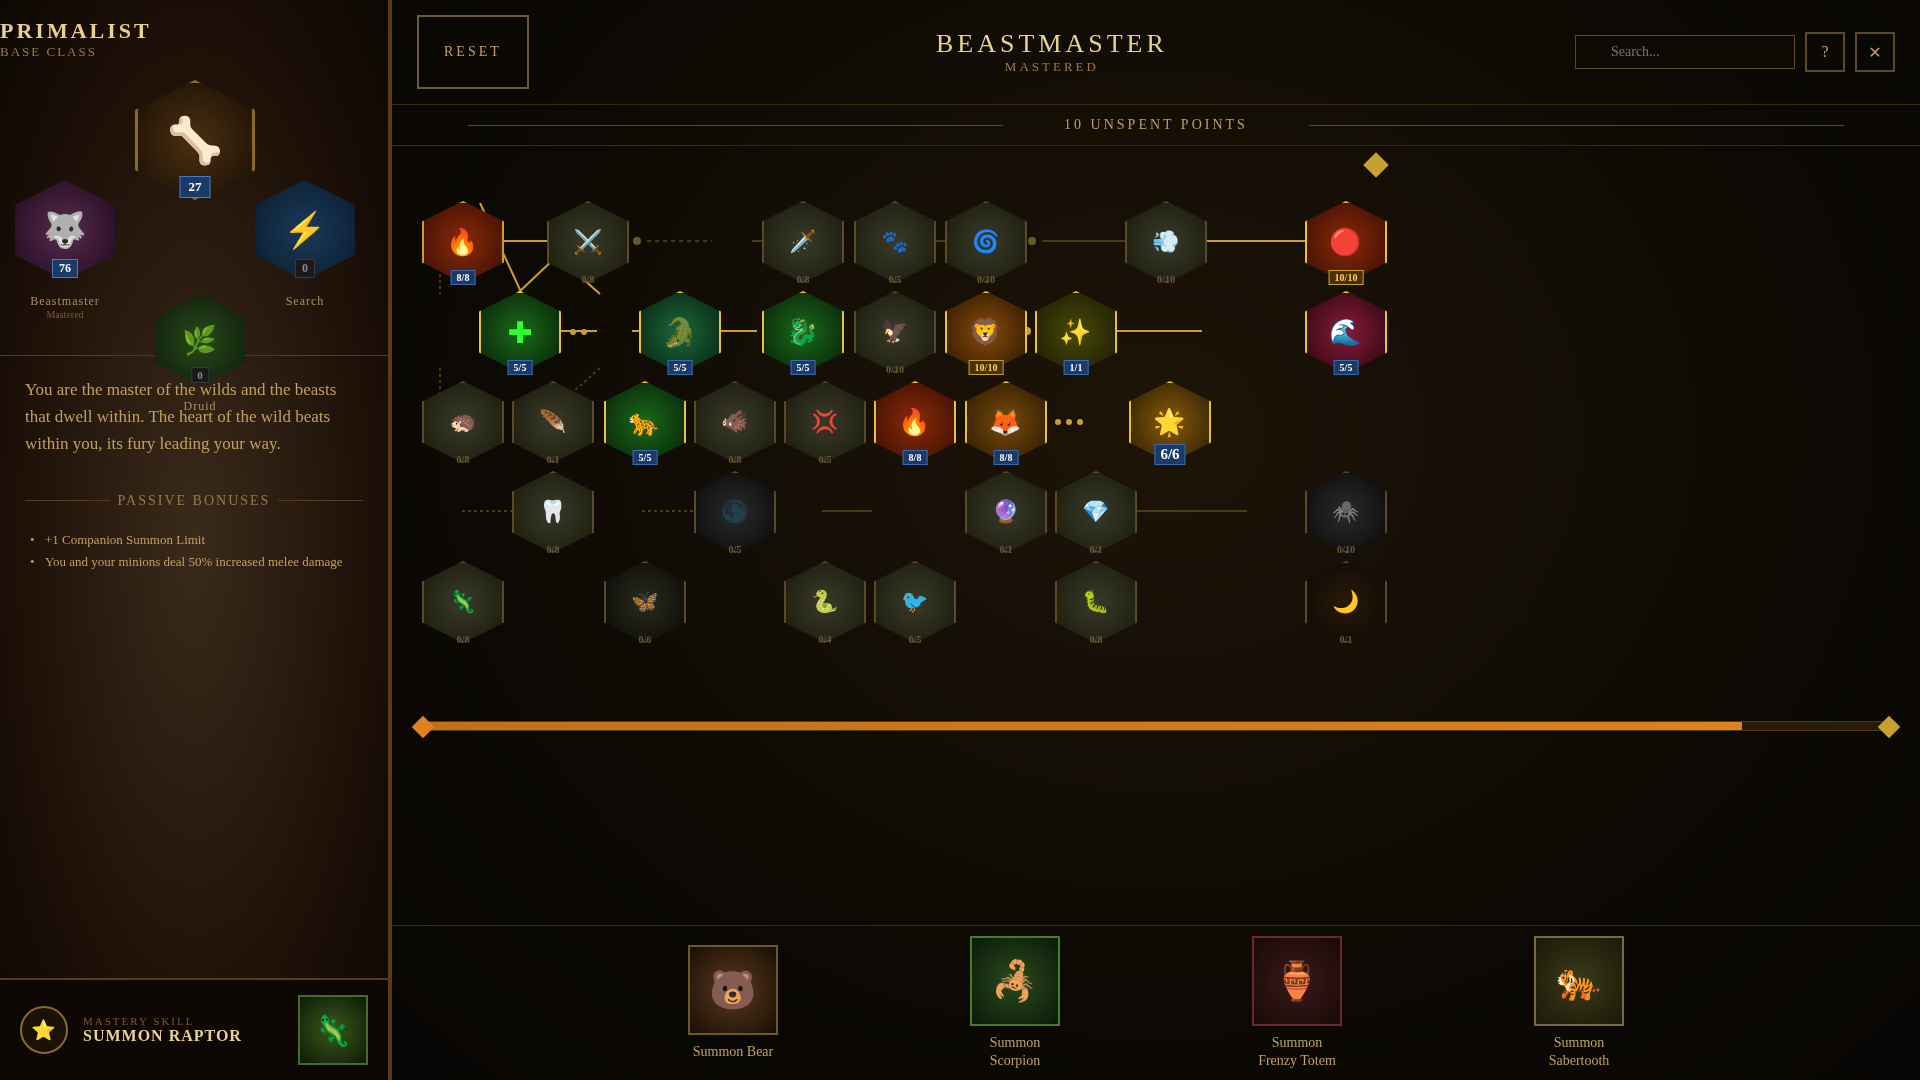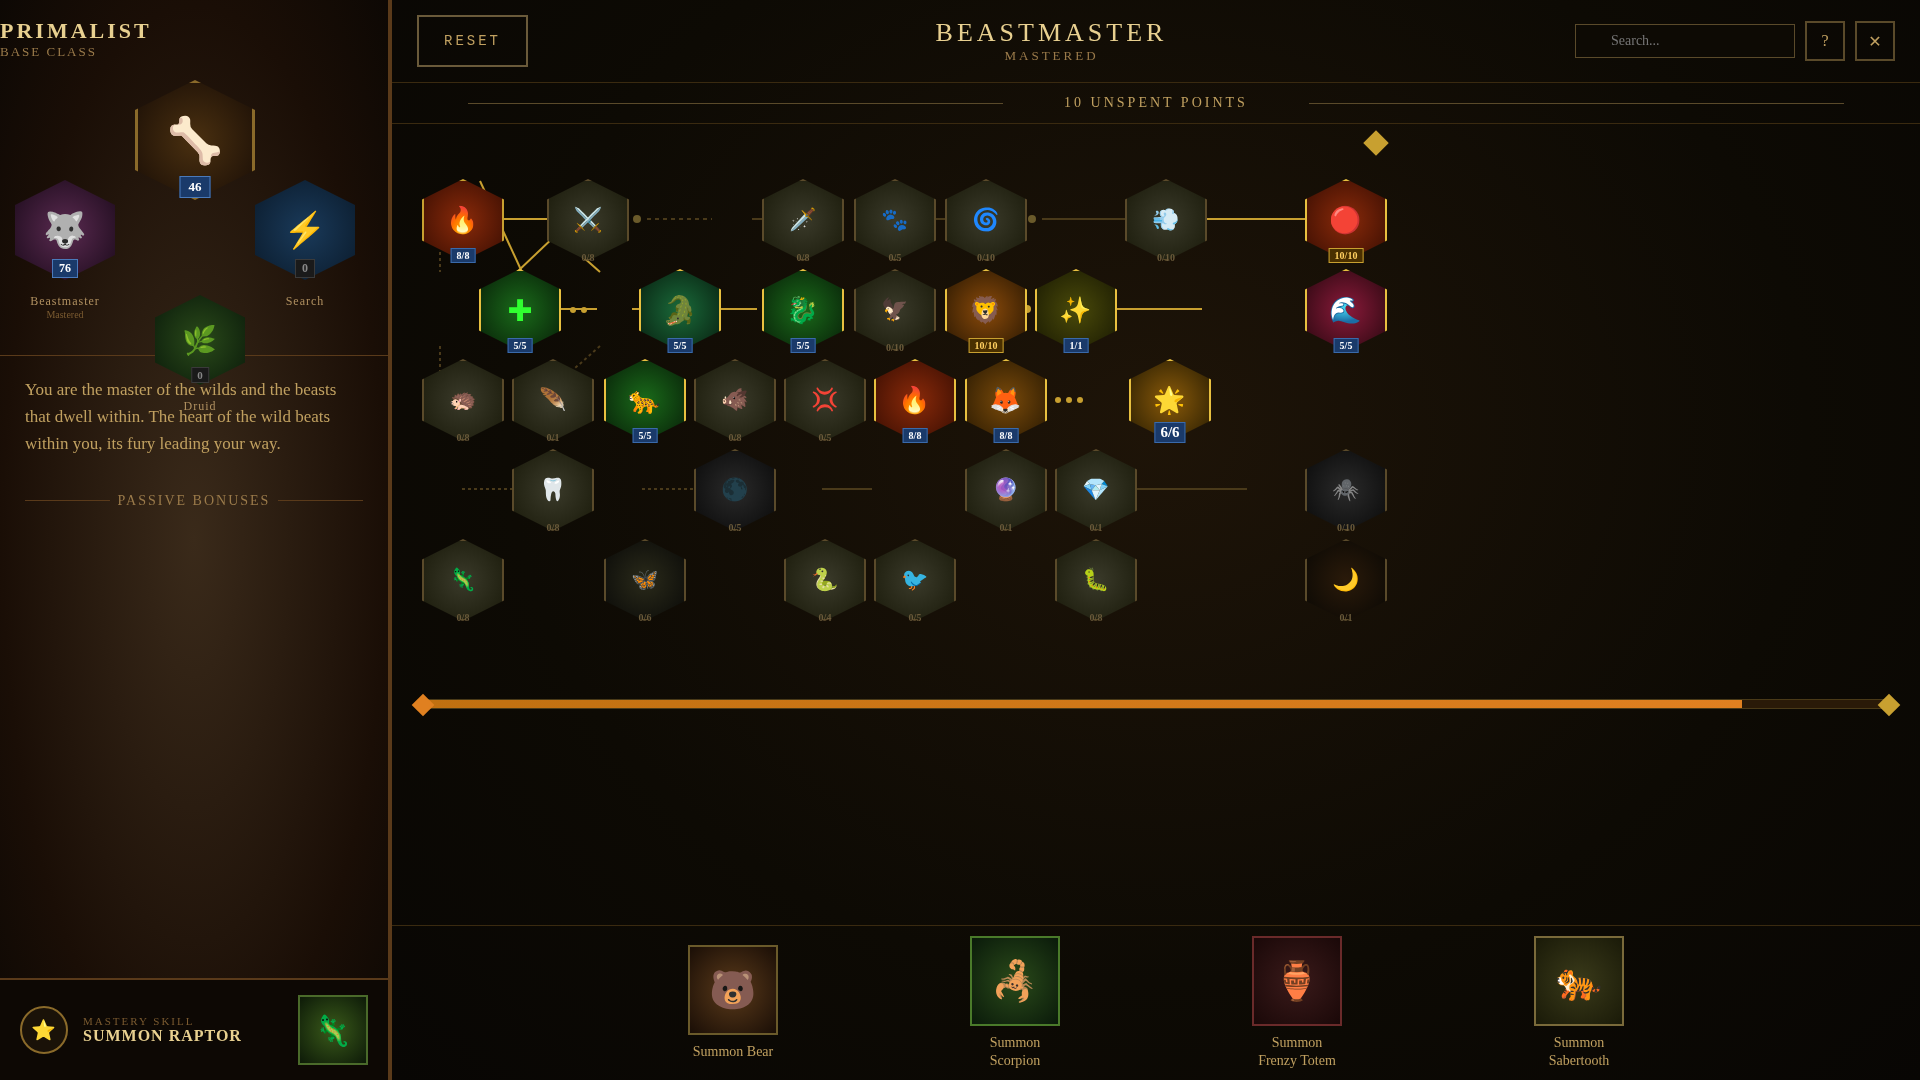--- a/index.html
+++ b/index.html
@@ -177,23 +177,23 @@
       gap: 20px;
     }
 
     .reset-btn {
       background: transparent;
       border: 2px solid #6a5a3a;
       color: #c0a060;
       font-size: 14px;
       letter-spacing: 3px;
       text-transform: uppercase;
-      padding: 16px 25px;
+      padding: 27px 25px;
       cursor: pointer;
-      font-family: Liberation Mono, monospace;
+      font-family: Liberation Serif, serif;
     }
 
     .title-area {
       flex: 1;
       text-align: center;
     }
     .beastmaster-title {
       font-size: 26px;
       letter-spacing: 4px;
       color: #e8d090;
@@ -383,21 +383,21 @@
     <div class="base-class">BASE CLASS</div>
   </div>
 
   <div class="class-icons-area">
 
     <div class="class-icon center-icon" style="left:135px;top:10px;">
       <div style="position:relative;width:120px;height:120px;">
         <div style="position:absolute;inset:0;clip-path:polygon(50% 0%, 100% 25%, 100% 75%, 50% 100%, 0% 75%, 0% 25%);background:radial-gradient(#4a3010,#1a0e06);border:3px solid #8a6a2a;display:flex;align-items:center;justify-content:center;">
           <span style="font-size:45px;">🦴</span>
         </div>
-        <div style="position:absolute;bottom:2px;left:50%;transform:translateX(-50%);background:#1a3a6a;color:#fff;font-size:13px;font-weight:bold;padding:2px 8px;border:1px solid #4a7aba;">46</div>
+        <div style="position:absolute;bottom:2px;left:50%;transform:translateX(-50%);background:#1a3a6a;color:#fff;font-size:13px;font-weight:bold;padding:2px 8px;border:1px solid #4a7aba;">27</div>
       </div>
     </div>
 
     <div class="class-icon" style="position:absolute;left:15px;top:110px;">
       <div style="position:relative;width:100px;height:100px;">
         <div style="position:absolute;inset:0;clip-path:polygon(50% 0%, 100% 25%, 100% 75%, 50% 100%, 0% 75%, 0% 25%);background:radial-gradient(#5a2a50,#1a0a1a);display:flex;align-items:center;justify-content:center;">
           <span style="font-size:35px;">🐺</span>
         </div>
         <div style="position:absolute;bottom:2px;left:50%;transform:translateX(-50%);background:#1a3a6a;color:#fff;font-size:12px;font-weight:bold;padding:1px 6px;border:1px solid #4a7aba;">76</div>
       </div>
@@ -425,20 +425,24 @@
       <div class="icon-label">Druid</div>
     </div>
   </div>
 
   <div class="description-area">
     <div class="description-text">You are the master of the wilds and the beasts that dwell within. The heart of the wild beats within you, its fury leading your way.</div>
   </div>
 
   <div class="passive-bonuses">
     <div class="passive-title">PASSIVE BONUSES</div>
+    <ul class="passive-list">
+      <li>+1 Companion Summon Limit</li>
+      <li>You and your minions deal 50% increased melee damage</li>
+    </ul>
   </div>
 
   <div class="mastery-skill-bar">
     <div style="position:relative;width:48px;height:48px;">
       <div style="position:absolute;inset:0;background:#1a1208;border:2px solid #8a6a2a;border-radius:50%;display:flex;align-items:center;justify-content:center;font-size:20px;">⭐</div>
     </div>
     <div class="mastery-text">
       <div class="mastery-label">MASTERY SKILL</div>
       <div class="mastery-name">SUMMON RAPTOR</div>
     </div>

